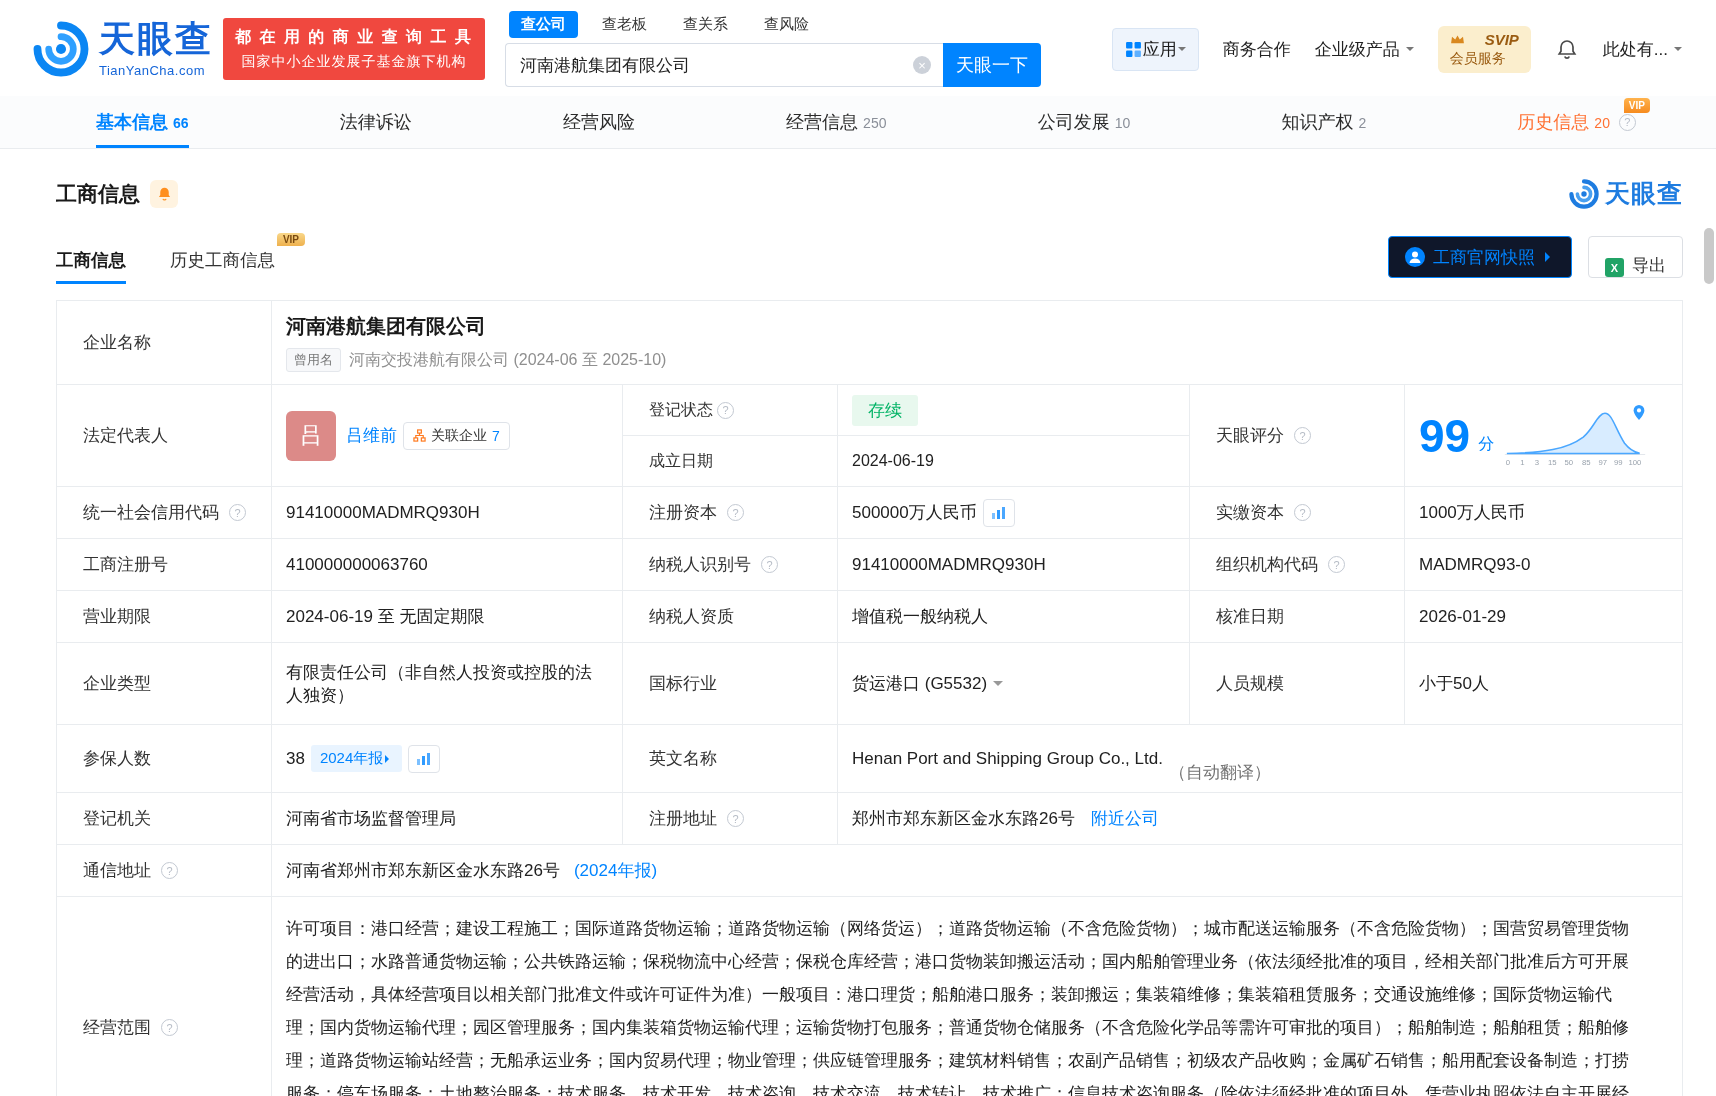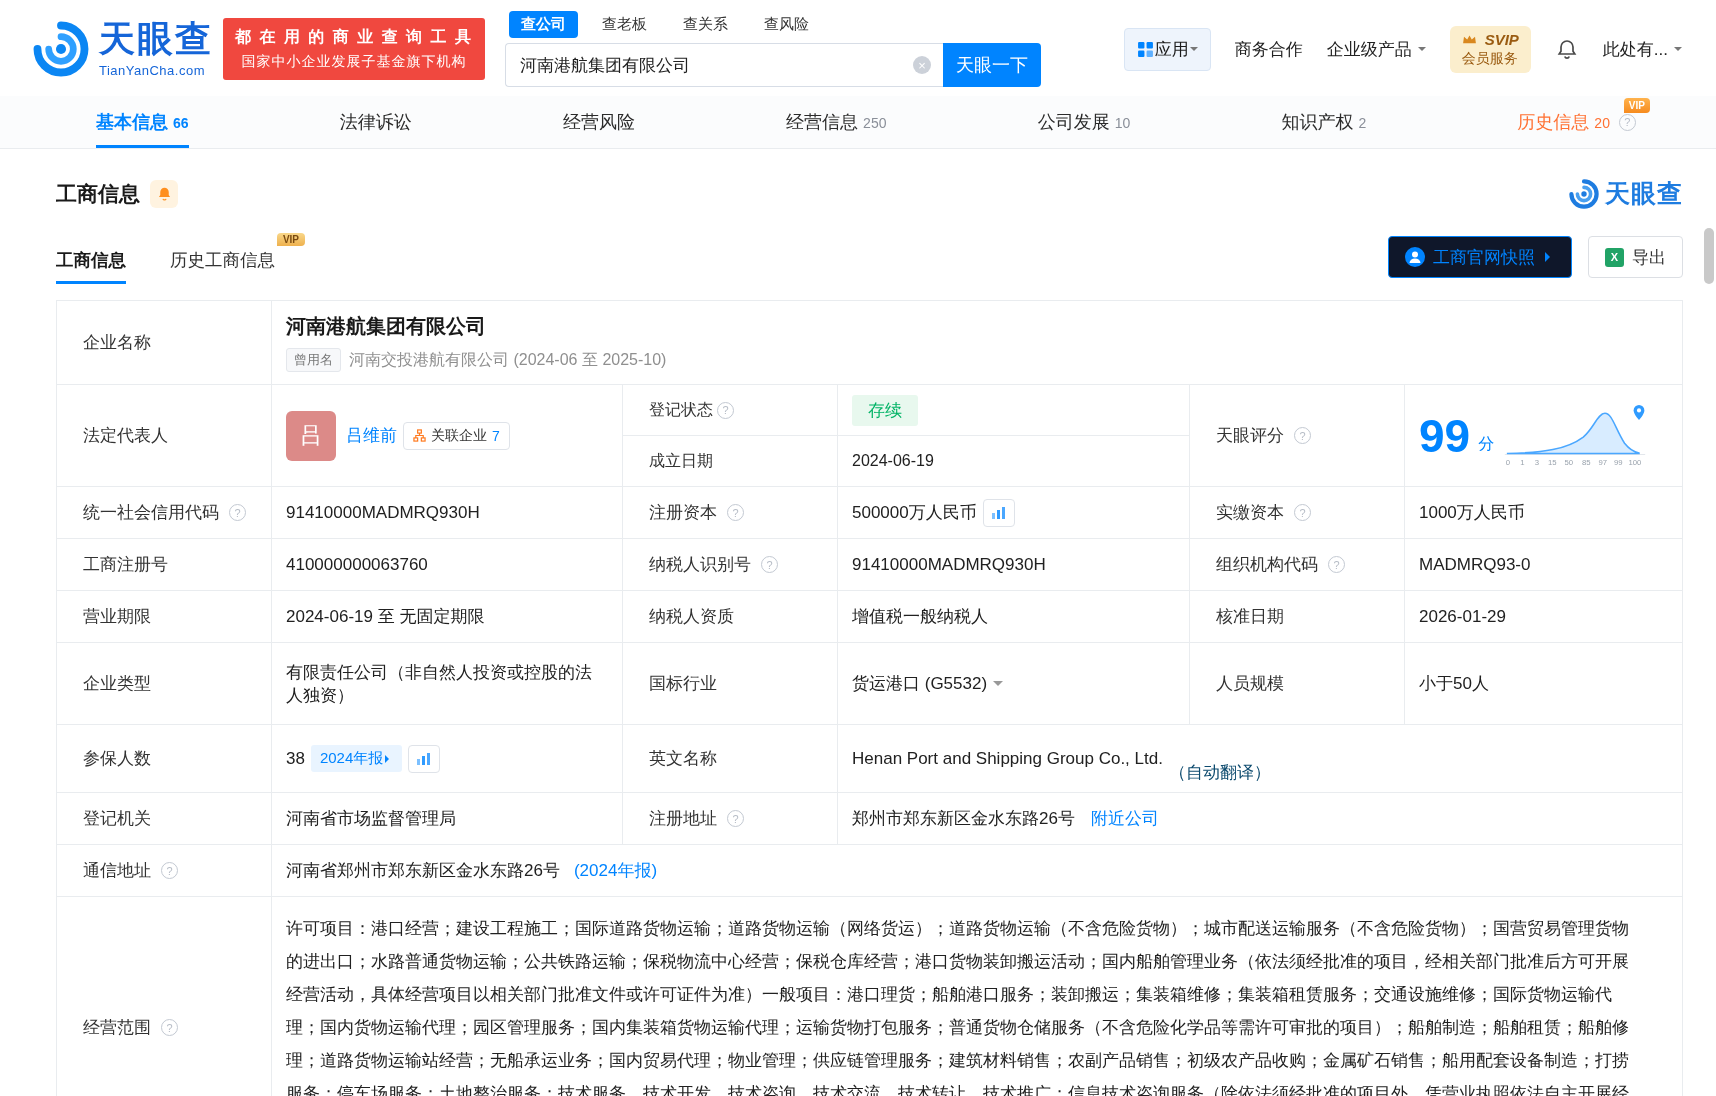--- a/index.html
+++ b/index.html
@@ -31,21 +31,21 @@
   .clear::after { content:"×"; line-height:1; }
   .search-btn { width:98px; height:44px; background:#0084ff; color:#fff; border:none;
      border-radius:0 4px 4px 0; font-size:18px; cursor:pointer; font-family:inherit; }
 
   .header-right { margin-left:auto; display:flex; align-items:center; gap:24px; padding-right:14px; }
   .app-btn { display:flex; align-items:center; gap:1px; background:#eef4fc; border:1px solid #d9e5f4;
      border-radius:4px; padding:9px 12px; font-size:17px; color:#1a1a1a; cursor:pointer; }
   .menu-item { font-size:17px; color:#222; display:flex; align-items:center; gap:6px; cursor:pointer; white-space:nowrap; }
   .caret { width:0; height:0; border:4.5px solid transparent; border-top-color:#777; margin-top:4px; }
   .svip { background:#fbeecd; border-radius:6px; padding:5px 12px; cursor:pointer; text-align:left; }
-  .svip .l1 { display:flex; align-items:center; gap:8px; font-size:15px; font-weight:bold;
+  .svip .l1 { display:flex; align-items:center; gap:20px; font-size:15px; font-weight:bold;
      font-style:italic; color:#9a5b11; }
   .svip .l2 { font-size:14px; color:#9a5b11; margin-top:2px; }
   .bell-btn { cursor:pointer; display:flex; }
 
   
   .nav-tabs { display:flex; justify-content:space-between; align-items:stretch; height:53px;
      padding:0 80px 0 96px; background:#fbfcfd; border-bottom:1px solid #e9ecef; }
   .nav-tab { display:flex; align-items:center; gap:5px; font-size:18px; color:#2b2b2b;
      position:relative; cursor:pointer; white-space:nowrap; }
   .nav-tab .cnt { font-size:14px; color:#8a8f99; margin-top:2px; }
@@ -76,21 +76,21 @@
   .subtab { font-size:17.5px; color:#1a1a1a; padding-bottom:12px; position:relative; cursor:pointer; }
   .subtab.active { font-weight:bold; }
   .subtab.active::after { content:""; position:absolute; left:0; right:0; bottom:0; height:3px; background:#0084ff; }
   .subtab.vip-sub { margin-left:44px; color:#333; }
   .goldvip { position:absolute; top:-15px; right:-30px; background:linear-gradient(#f9d789,#eeb14e);
      color:#7a4a10; font-size:10px; font-weight:bold; padding:1px 6px; border-radius:4px 4px 4px 0; }
   .subtab-actions { margin-left:auto; display:flex; gap:16px; padding-bottom:6px; }
   .btn-snapshot { display:flex; align-items:center; gap:8px; height:42px; padding:0 16px;
      border:1px solid #0084ff; color:#0084ff; border-radius:4px; font-size:17px; background:#0f172a; cursor:pointer; }
   .arrow-r { width:0; height:0; border:5px solid transparent; border-left-color:#0084ff; margin-left:2px; }
-  .btn-export { display:flex; align-items:center; gap:8px; height:42px; padding:0 16px;
+  .btn-export { display:flex; align-items:flex-end; gap:8px; height:42px; padding:0 16px;
      border:1px solid #dcdfe4; color:#333; border-radius:4px; font-size:17px; background:#fff; cursor:pointer; }
   .xls { width:19px; height:19px; background:#21a366; border-radius:3px; color:#fff; font-size:11px;
      font-weight:bold; display:flex; align-items:center; justify-content:center; }
   .xls::after { content:"X"; }
 
   
   .info-table { margin-top:16px; border:1px solid #e9ecef; }
   .trow { display:grid; grid-template-columns:215px 351px 215px 352px 215px 1fr;
      border-bottom:1px solid #e9ecef; min-height:52px; }
   .trow:last-child { border-bottom:none; }
@@ -121,21 +121,21 @@
   .c5 { grid-column:5; } .c6 { grid-column:6; }
   .status-badge { background:#e8f8ee; color:#00b365; padding:4px 16px; border-radius:3px; font-size:17px; }
   .score-cell { gap:8px; }
   .score-num { font-size:46px; font-weight:bold; color:#0084ff; line-height:1; }
   .score-unit { font-size:16px; color:#0084ff; margin-top:18px; }
   .chart-icon-box { width:32px; height:28px; border:1px solid #dfe3e9; border-radius:4px;
      display:flex; align-items:center; justify-content:center; cursor:pointer; flex:none; }
   .report-tag { display:flex; align-items:center; background:#e9f4ff; color:#0084ff; font-size:15px;
      padding:4px 9px; border-radius:3px; cursor:pointer; white-space:nowrap; }
   .report-tag .arrow-r { border-left-color:#0084ff; border-width:4px; }
-  .gray-note { color:#0c4a6e;margin-top:28px; }
+  .gray-note { color:#737373;margin-top:28px; }
   .ind-caret { width:0; height:0; border:5px solid transparent; border-top-color:#999; margin-top:5px; cursor:pointer; }
   .scope { display:block; line-height:33px; padding:15px 46px 15px 14px; }
 
   .axis-t { font-size:7.5px; fill:#9aa3ad; }
 
   
   .scrollbar-thumb { position:fixed; right:2px; top:228px; width:10px; height:56px;
      background:#c9c9c9; border-radius:5px; cursor:pointer; }
 </style>
 </head>

